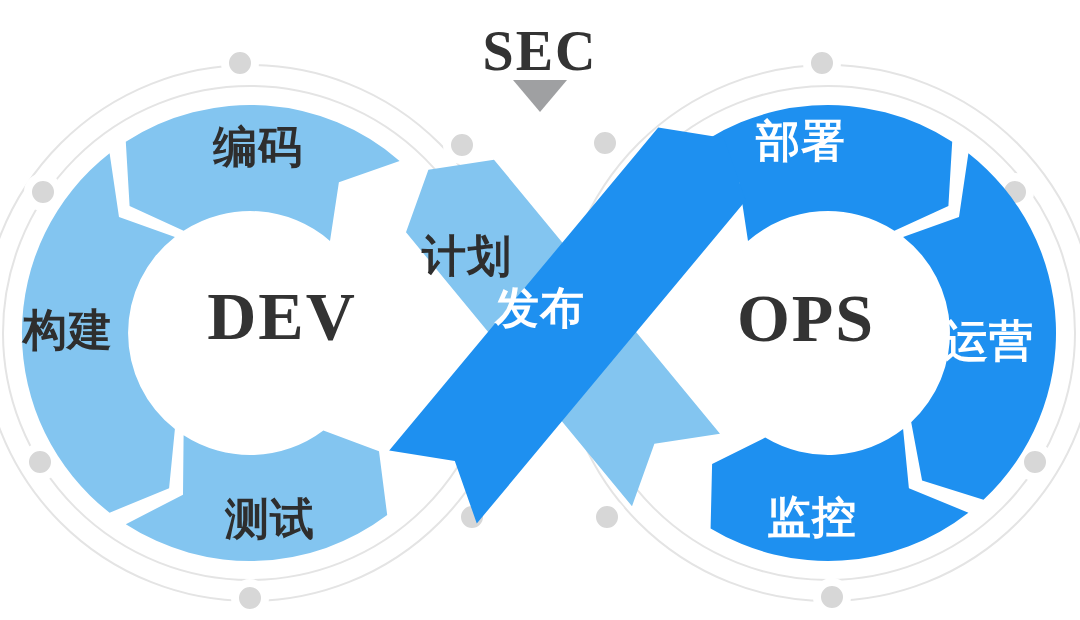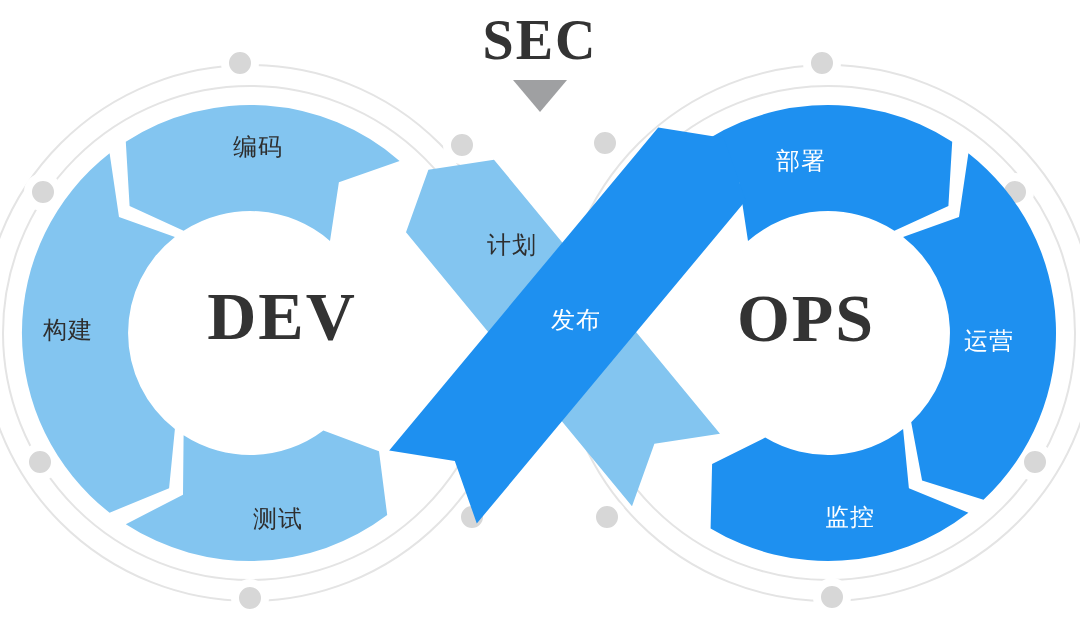--- a/index.html
+++ b/index.html
@@ -5,28 +5,28 @@
   html,body{margin:0;padding:0;background:#ffffff;}
   .stage{
     position:relative;width:1080px;height:620px;overflow:hidden;background:#ffffff;
     font-family:"DejaVu Sans","Liberation Sans",sans-serif;
   }
   .stage svg{position:absolute;left:0;top:0;}
   .lbl{
     position:absolute;transform:translate(-50%,-50%);
     white-space:nowrap;line-height:1;user-select:none;
   }
-  .zh{font-size:24px;font-weight:400;letter-spacing:1px;}
+  .zh{font-size:44px;font-weight:700;letter-spacing:1px;}
   .zh-dark{color:#2e2e2e;}
   .zh-light{color:#ffffff;}
   .serif{
     font-family:"Liberation Serif","DejaVu Serif",serif;
     font-weight:700;color:#333333;letter-spacing:2px;
   }
-  .sec{font-size:56px;}
+  .sec{font-size:56px;margin-top:11px;}
   .big{font-size:68px;}
   .text-layer{position:absolute;left:0;top:0;width:100%;height:100%;}
 </style>
 </head>
 <body>
 
 <div class="stage">
 
   <svg id="diagram-svg" width="1080" height="620" viewBox="0 0 1080 620">
       <circle cx="250" cy="333" r="268" fill="none" stroke="#E4E4E4" stroke-width="2"></circle>
@@ -57,21 +57,21 @@
     </svg>
 
   <div class="text-layer">
     <div class="lbl serif sec" style="left:540px;top:40px;">SEC</div>
 
     <div class="lbl serif big" style="left:282px;top:316px;">DEV</div>
     <div class="lbl serif big" style="left:806px;top:318px;">OPS</div>
 
     <div class="lbl zh zh-dark" style="left:258px;top:147px;">编码</div>
     <div class="lbl zh zh-dark" style="left:68px;top:330px;">构建</div>
-    <div class="lbl zh zh-dark" style="left:270px;top:519px;margin-left:8px;">测试</div>
-    <div class="lbl zh zh-dark" style="left:467px;top:245px;margin-left:45px;">计划</div>
+    <div class="lbl zh zh-dark" style="left:270px;top:519px;">测试</div>
+    <div class="lbl zh zh-dark" style="left:467px;top:256px;">计划</div>
 
-    <div class="lbl zh zh-light" style="left:540px;top:320px;margin-left:36px;">发布</div>
-    <div class="lbl zh zh-light" style="left:801px;top:141px;margin-top:20px;">部署</div>
+    <div class="lbl zh zh-light" style="left:540px;top:308px;">发布</div>
+    <div class="lbl zh zh-light" style="left:801px;top:141px;">部署</div>
     <div class="lbl zh zh-light" style="left:989px;top:341px;">运营</div>
-    <div class="lbl zh zh-light" style="left:812px;top:517px;margin-left:38px;">监控</div>
+    <div class="lbl zh zh-light" style="left:812px;top:517px;">监控</div>
   </div>
 </div>
 
 </body></html>

